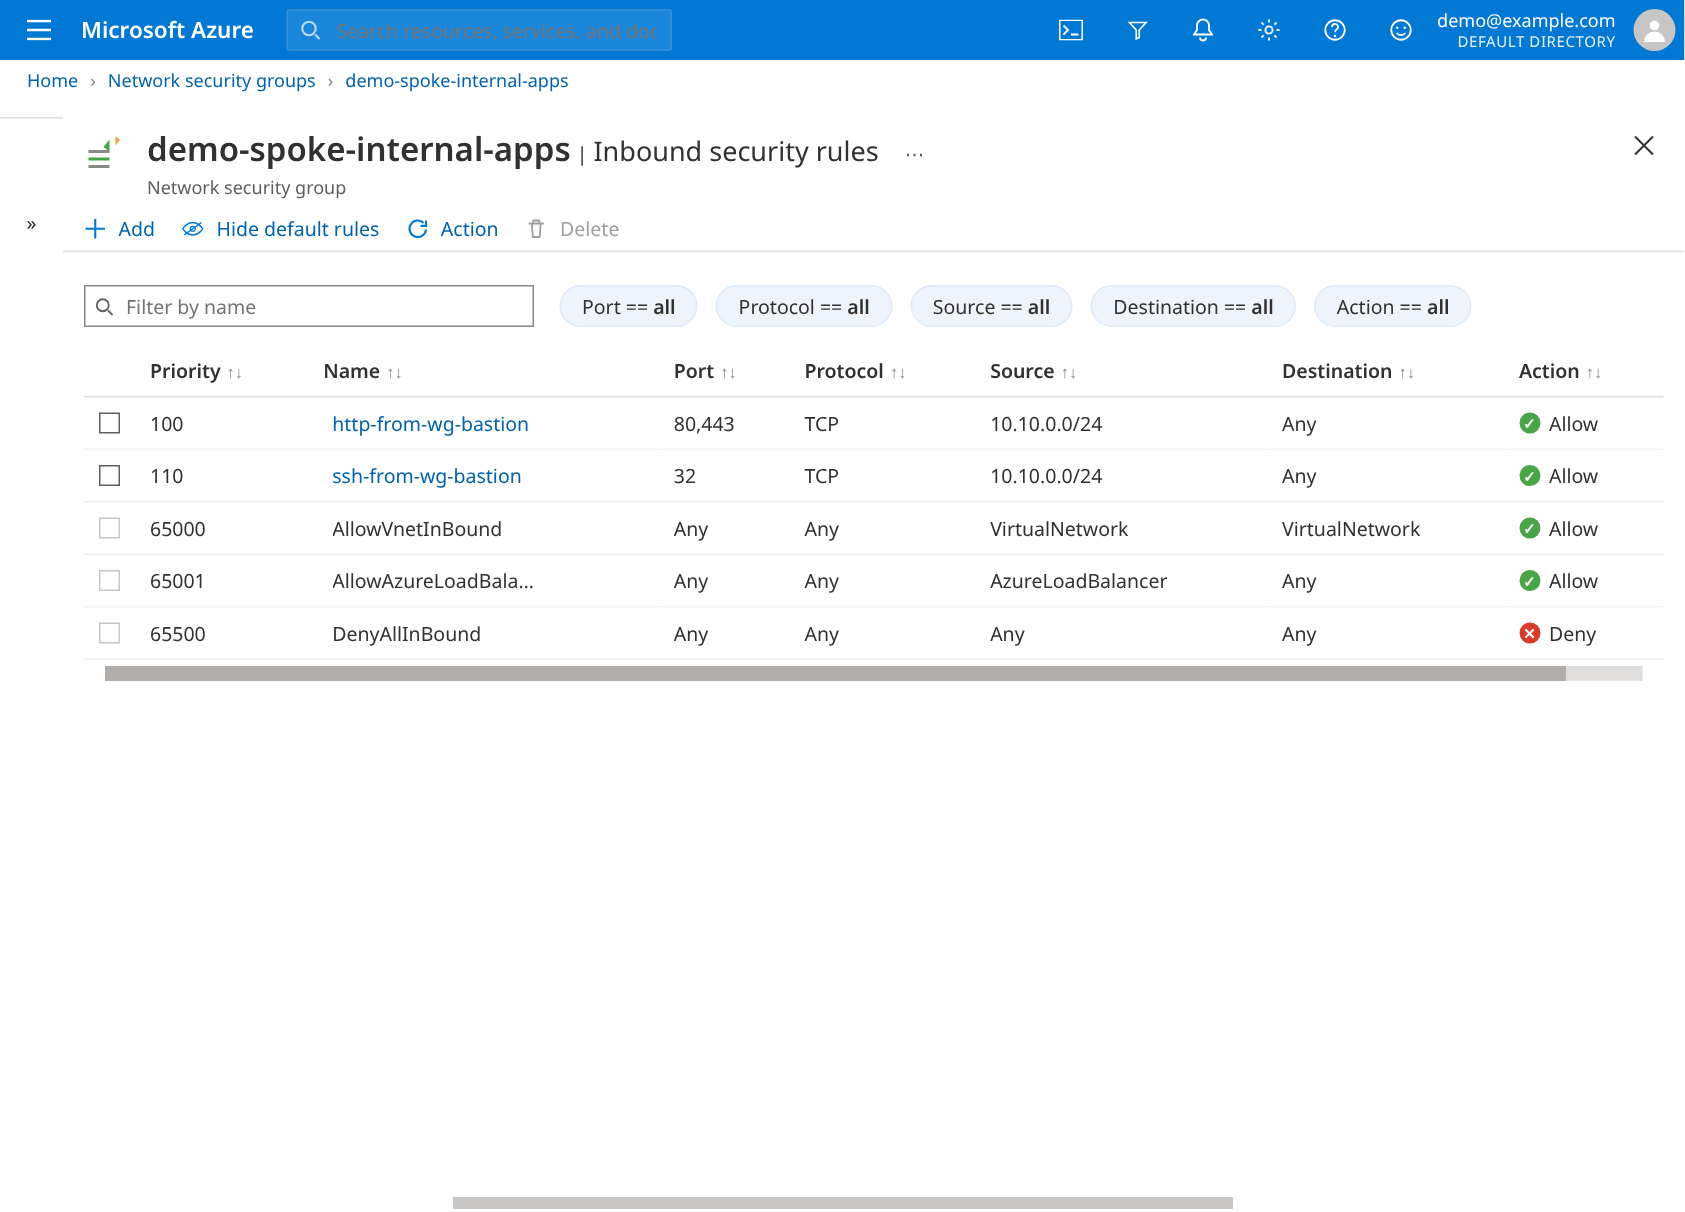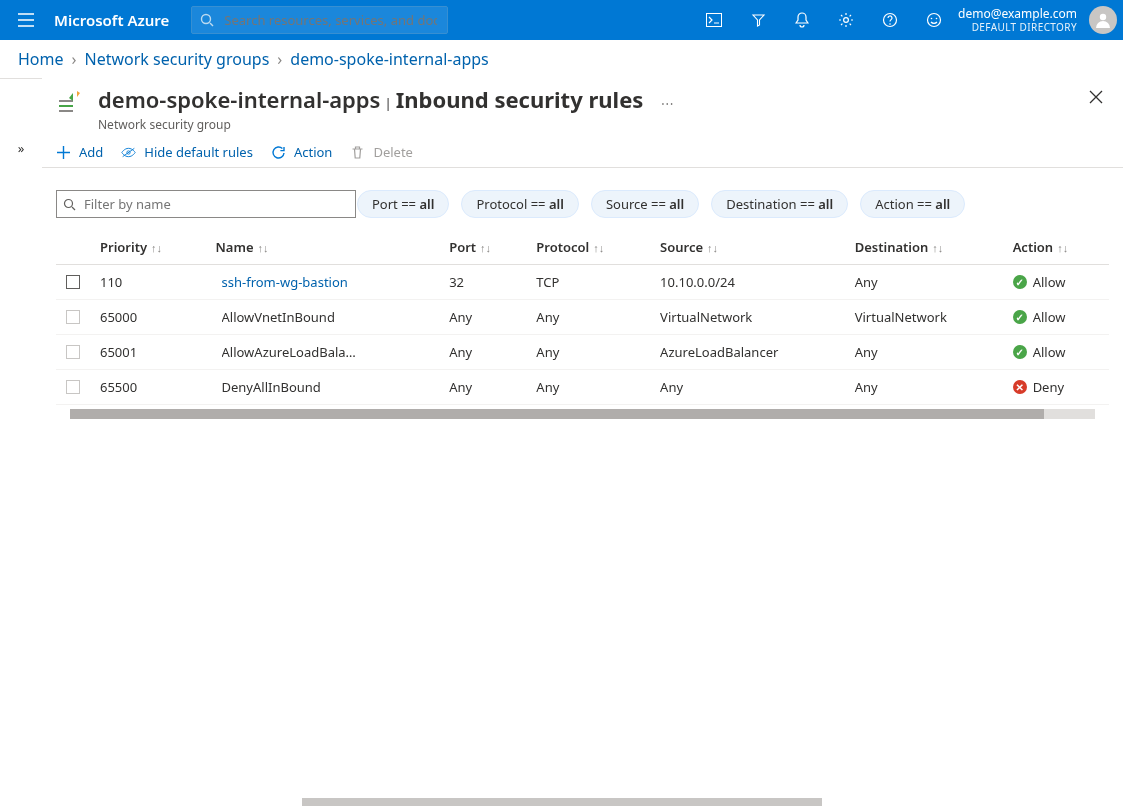--- a/index.html
+++ b/index.html
@@ -27,47 +27,47 @@
 .brand{font-size:15px;font-weight:600;padding:0 18px 0 4px;white-space:nowrap}
 .search{flex:1;max-width:480px;height:28px;border-radius:2px;border:1px solid #378fd2;background:#1b87db;display:flex;align-items:center;padding:0 8px;gap:8px;color:#bcdaf0}
 .search input{flex:1;background:transparent;border:none;outline:none;color:#fff;font-size:13px;height:100%}
 .spacer{flex:1}
 .account{display:flex;flex-direction:column;align-items:flex-end;justify-content:center;padding-right:8px;line-height:1.2}
 .account .email{font-size:12px}
 .account .dir{font-size:10px;letter-spacing:.4px;opacity:.9}
 .avatar{width:28px;height:28px;border-radius:50%;background:#c8c6c4;display:flex;align-items:center;justify-content:center}
 
 
-.crumbs{height:38px;display:flex;align-items:center;gap:8px;padding:0 18px;font-size:16px}
+.crumbs{height:38px;display:flex;align-items:flex-end;gap:8px;padding:16px 18px;font-size:12px}
 .crumbs a{color:var(--link);text-decoration:none}
 .crumbs .sep{color:#8a8886}
 
 
 .page{flex:1;display:flex;min-height:0}
 .navcol{width:42px;border-top:1px solid var(--divider);display:flex;flex-direction:column;align-items:center;padding-top:60px}
 .navcol .ch{color:#323130}
 .content{flex:1;display:flex;flex-direction:column;min-width:0}
 .titlebar{display:flex;align-items:flex-start;padding:6px 20px 4px 14px;gap:14px}
 .icon-nsg{width:28px;height:28px;margin-top:4px}
 .title-text{flex:1}
 .title-text h1{margin:0;font-size:22px;font-weight:600;display:inline}
-.title-text .sub{font-size:22px;font-weight:700;color:var(--text)}
+.title-text .sub{font-size:18px;font-weight:400;color:var(--text)}
 .title-text .pipe{font-weight:400;margin:0 4px}
 .restype{font-size:12px;color:var(--muted);margin-top:2px}
 .close{color:#323130;margin-top:6px}
 
 
 .cmdbar{display:flex;align-items:flex-end;gap:18px;padding:6px 14px;border-bottom:1px solid var(--divider)}
 .cmd{display:flex;align-items:center;gap:8px;font-size:13px;cursor:pointer}
 .cmd.blue{color:var(--link)}
 .cmd svg{width:15px;height:15px}
 .cmd.disabled{color:#a19f9d;cursor:default}
 
 
-.filters{display:flex;align-items:center;gap:1px;padding:22px 14px 12px 14px;flex-wrap:wrap}
+.filters{display:flex;align-items:center;gap:17px;padding:22px 14px 12px 14px;flex-wrap:wrap}
 .filterbox{width:300px;height:28px;border:1px solid #8a8886;display:flex;align-items:center;padding:0 6px;gap:6px}
 .filterbox input{flex:1;border:none;outline:none;font-size:13px}
 .chip{background:var(--chip-bg);border:1px solid var(--chip-border);border-radius:40px;padding:4px 14px;font-size:13px;white-space:nowrap}
 .chip b{font-weight:600}
 
 
 .tablewrap{flex:1;overflow:auto;padding:0 14px 14px 14px}
 .tbl{width:100%;border-collapse:collapse;font-size:13px}
 .tbl th{text-align:left;font-weight:600;padding:8px 10px;border-bottom:1px solid var(--divider);white-space:nowrap}
 .tbl th .sort{color:#8a8886;font-size:11px;margin-left:4px}
@@ -248,20 +248,42 @@
           <th><span>Source</span><span class="sort">↑↓</span></th>
           <th><span>Destination</span><span class="sort">↑↓</span></th>
           <th><span>Action</span><span class="sort">↑↓</span></th>
         </tr>
           </thead>
         <tbody id="rulebody">
             <tr>
     <td>
                 <div class="ck"></div>
               </td>
+    <td>100</td>
+    <td>
+                <div class="namecell">
+                  <span></span>
+                  <span class="link ellipsis">http-from-wg-bastion</span>
+                </div>
+              </td>
+    <td>80,443</td>
+    <td>TCP</td>
+    <td>10.10.0.0/24</td>
+    <td>Any</td>
+    <td>
+                <div class="actcell">
+                  <span class="icn allow">✓</span>
+                  <span>Allow</span>
+                </div>
+              </td>
+            </tr>
+            <tr>
+    <td>
+                <div class="ck"></div>
+              </td>
     <td>110</td>
     <td>
                 <div class="namecell">
                   <span></span>
                   <span class="link ellipsis">ssh-from-wg-bastion</span>
                 </div>
               </td>
     <td>32</td>
     <td>TCP</td>
     <td>10.10.0.0/24</td>

